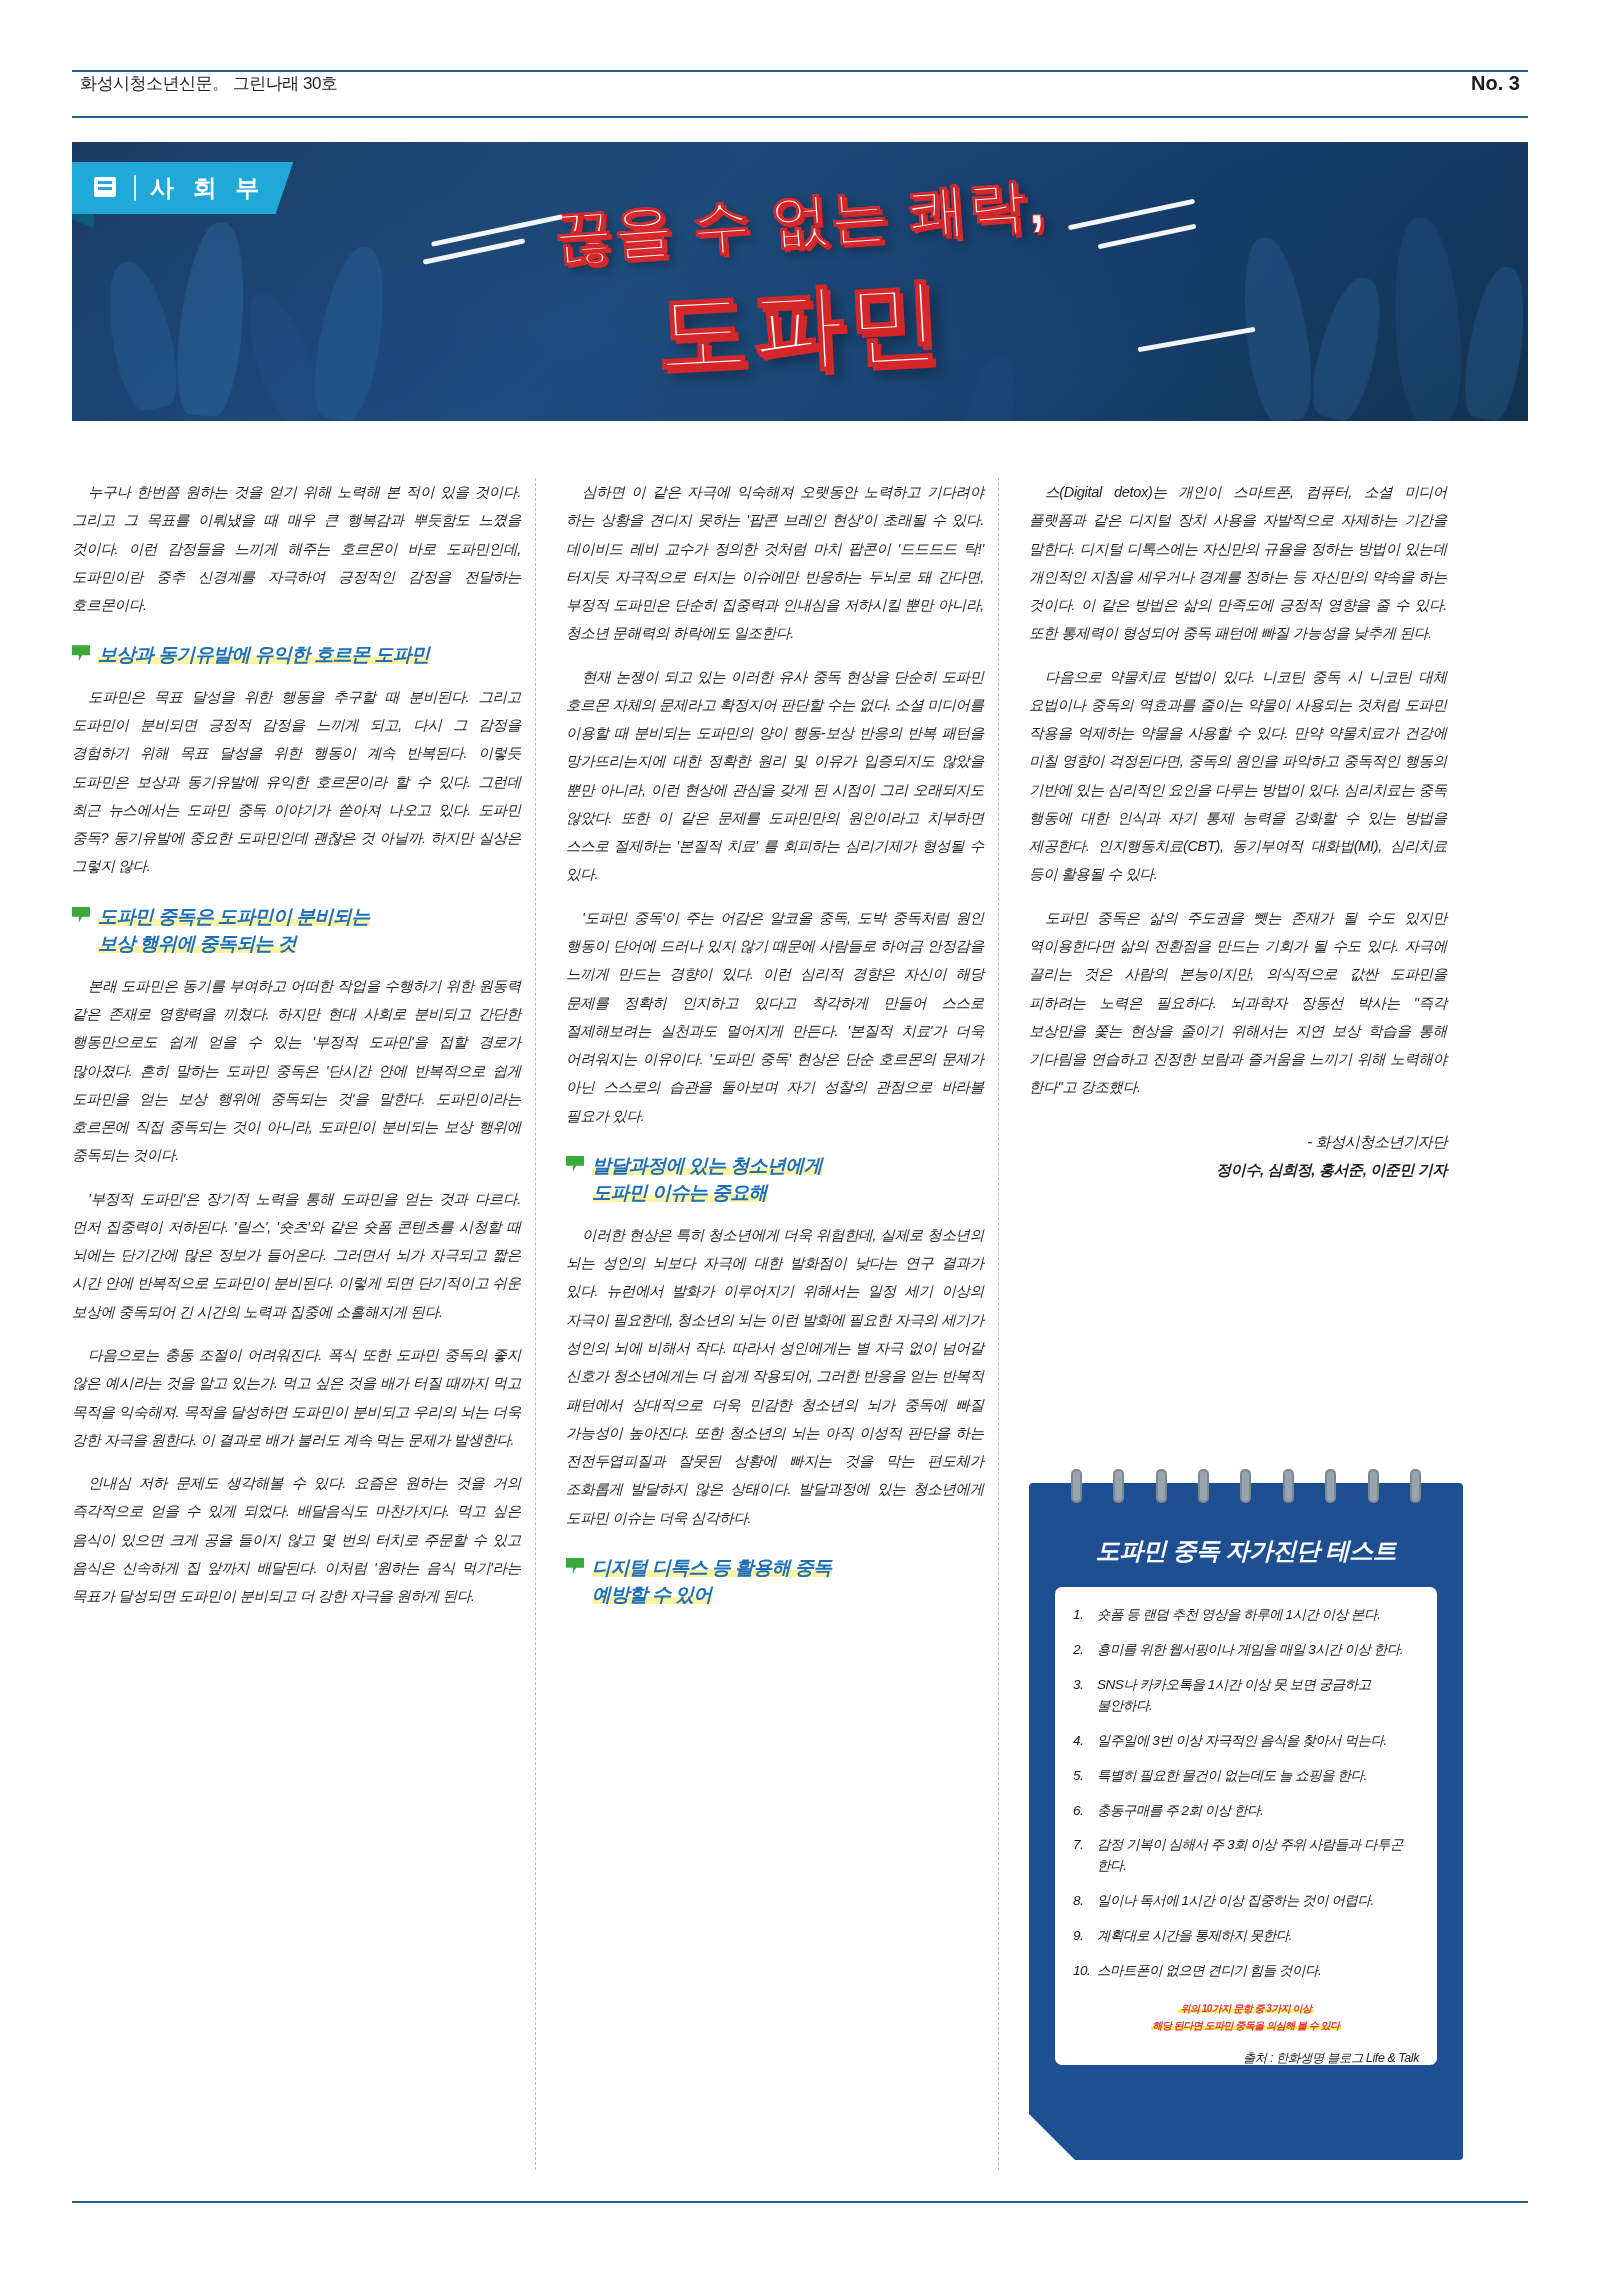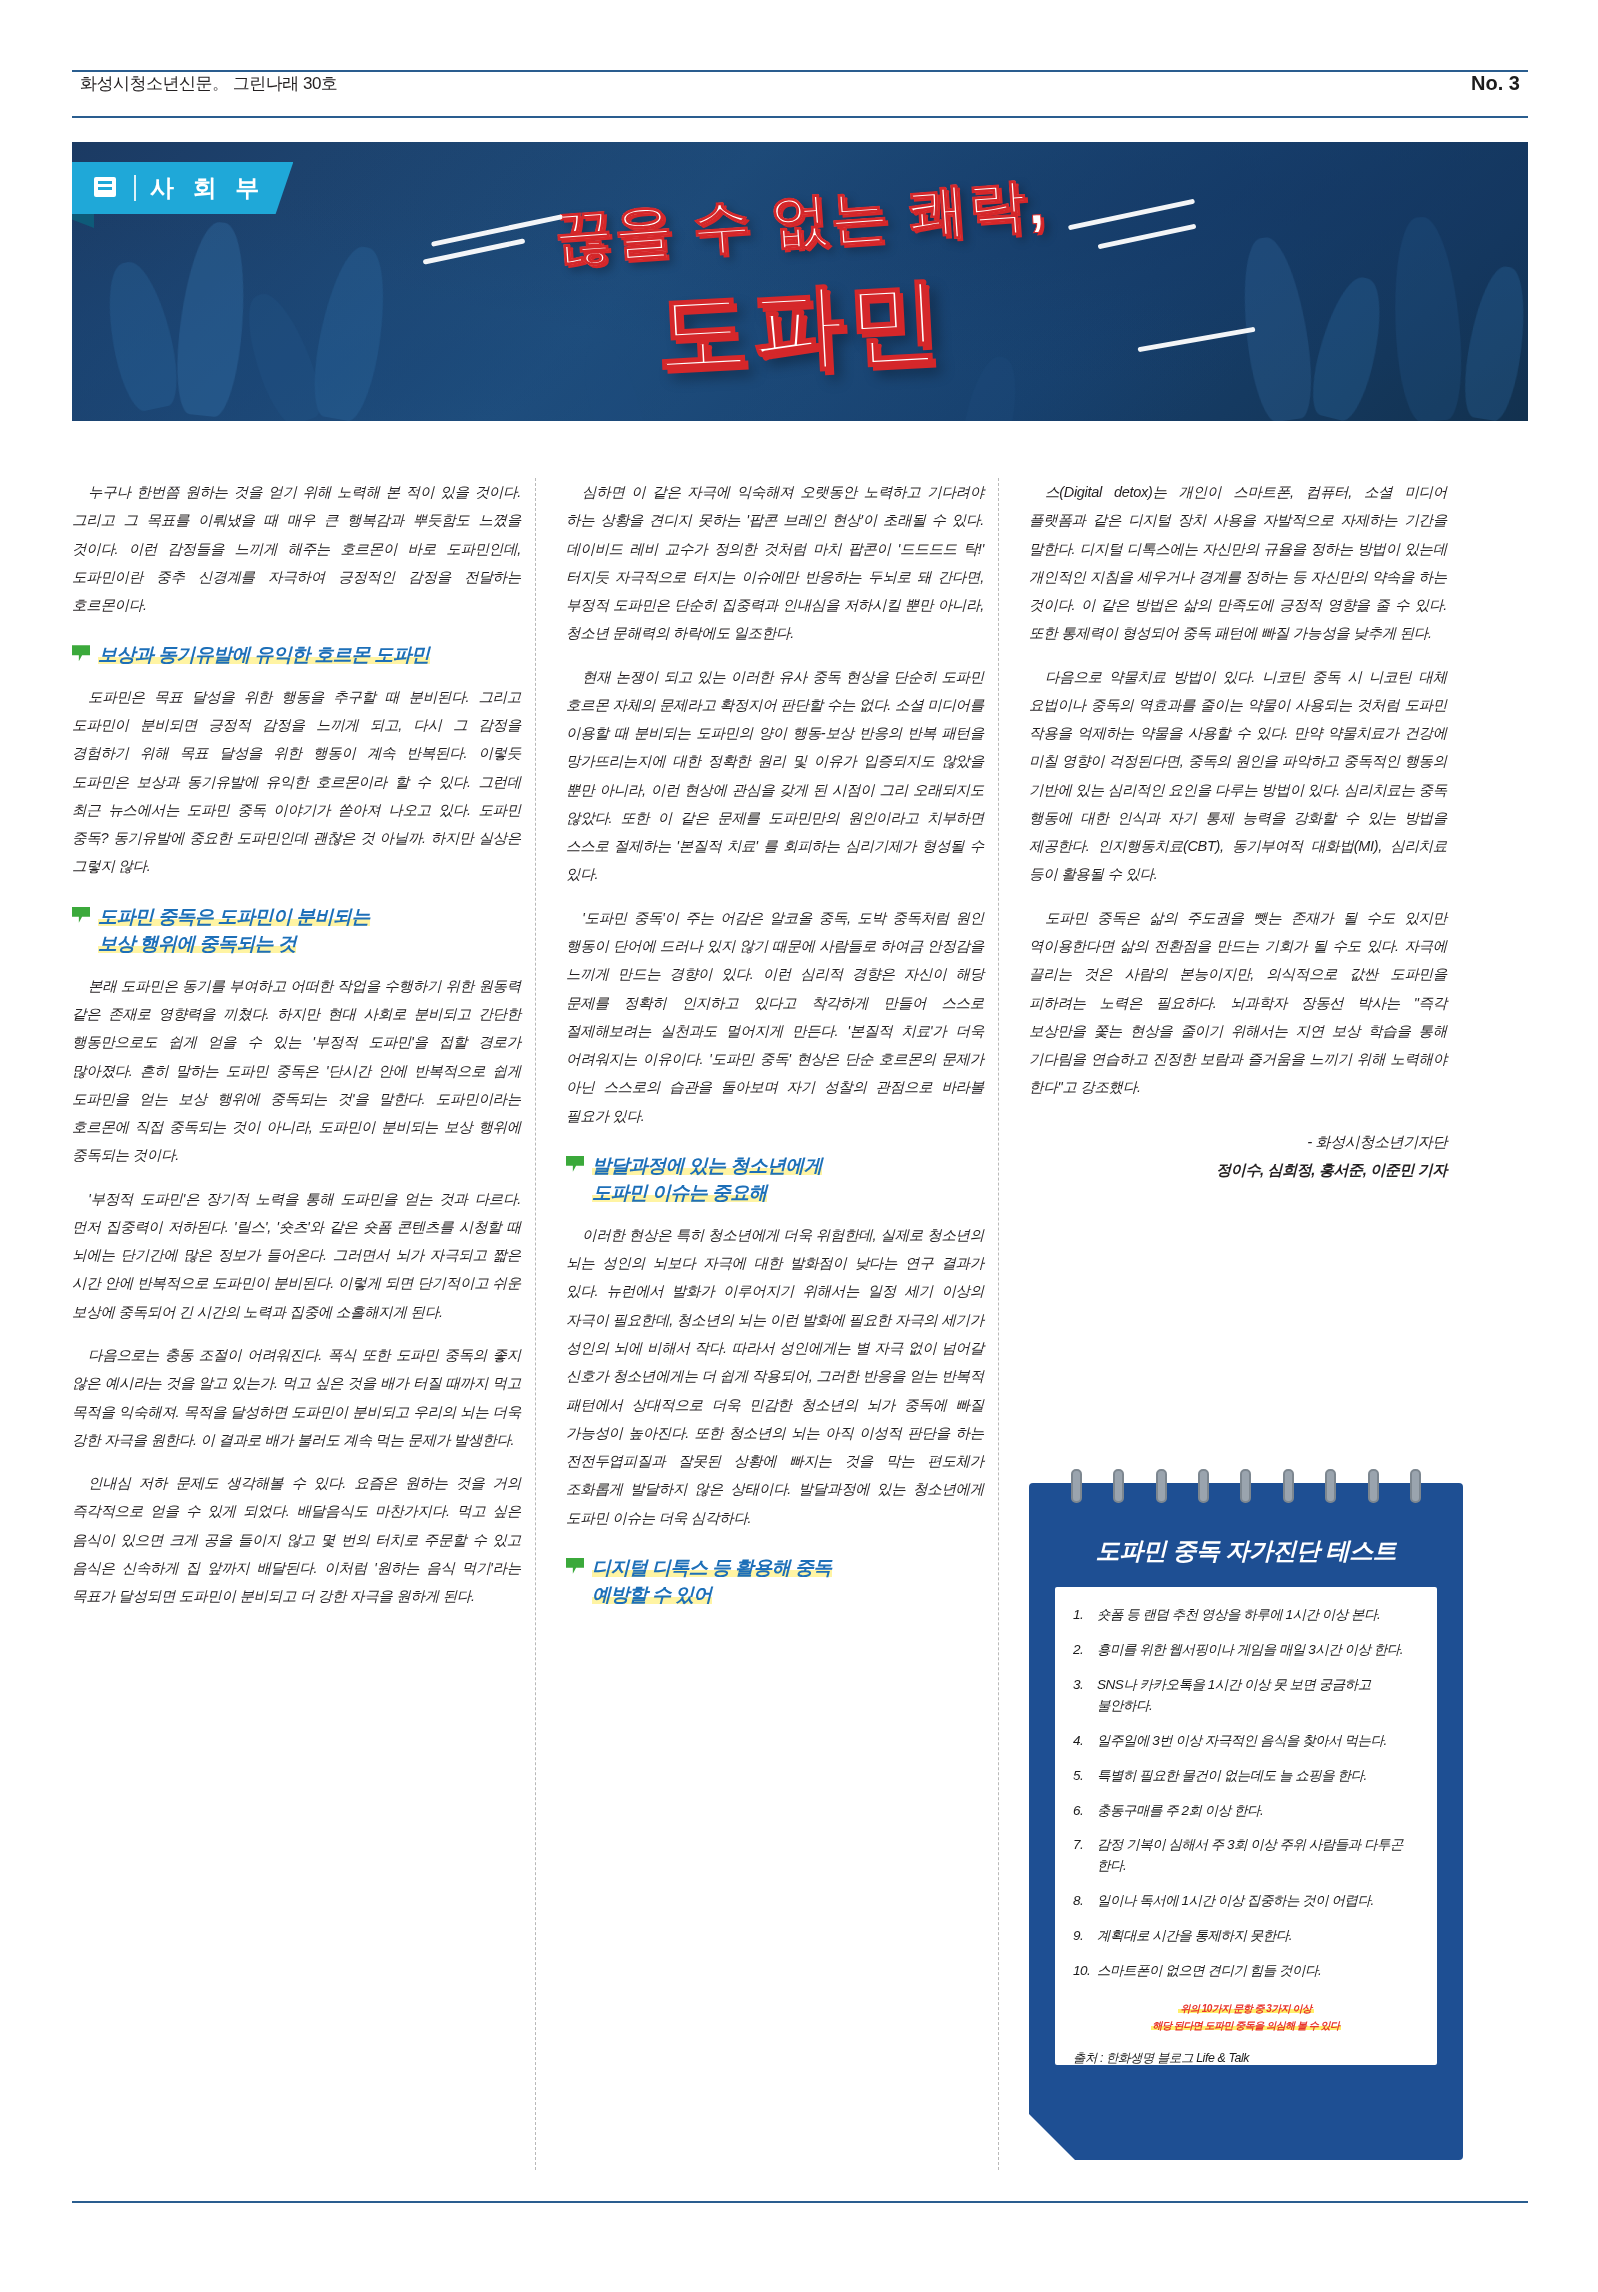--- a/index.html
+++ b/index.html
@@ -272,21 +272,21 @@
   .test-title {
     text-align: center;
     font-size: 24px;
     font-weight: bold;
     letter-spacing: -0.5px;
     margin: 12px 0 20px 0;
   }
   .test-list {
     background: #ffffff;
     color: #1a1a1a;
-    border-radius: 2px;
+    border-radius: 7px;
     padding: 18px 18px 16px 18px;
     height: 478px;
   }
   .test-list ol {
     margin: 0; padding: 0;
     list-style: none;
     counter-reset: t;
   }
   .test-list li {
     counter-increment: t;
@@ -312,20 +312,21 @@
     font-size: 10px;
     line-height: 1.7;
     letter-spacing: -0.5px;
   }
   .test-result .hl2 {
     background: linear-gradient(transparent 58%, #fff06a 58%, #fff06a 94%, transparent 94%);
     padding: 0 2px;
   }
   .test-source {
     margin-top: 16px;
+    text-align: right;
     font-size: 12.4px;
     color: #1a1a1a;
     letter-spacing: -0.4px;
   }
 
   .footer-rule {
     position: absolute;
     left: 72px; top: 2201px;
     width: 1456px;
     height: 2px;

